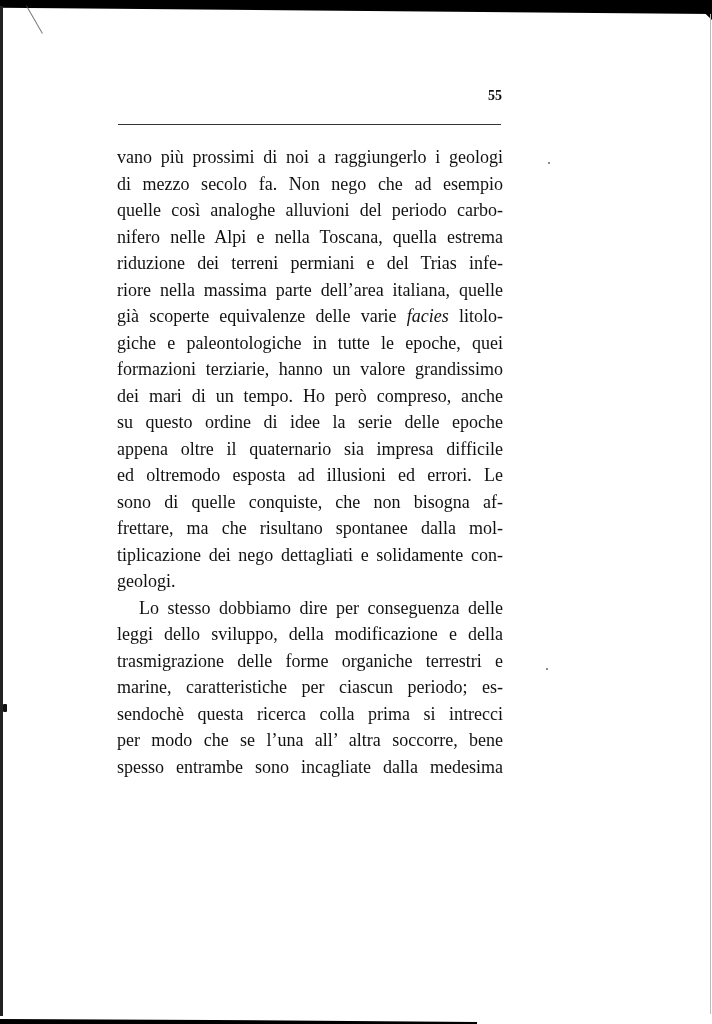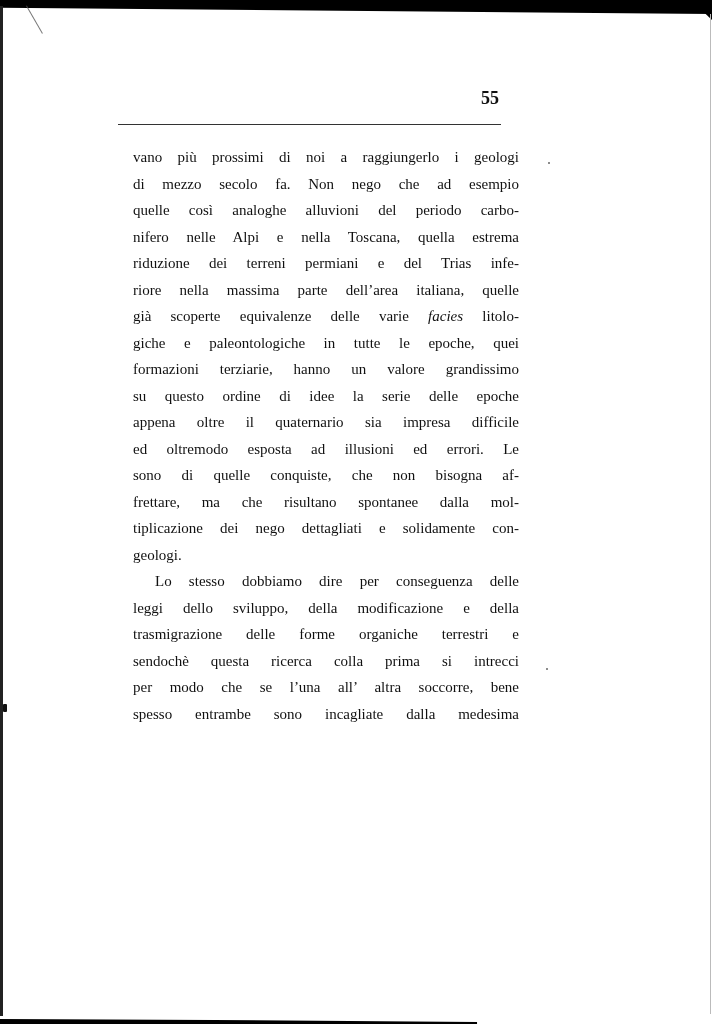--- a/index.html
+++ b/index.html
@@ -26,29 +26,29 @@
   }
   .bottom-band {
     position: absolute; left: 0; bottom: 0; width: 712px; height: 5px; background: #000;
     clip-path: polygon(0 0, 30% 20%, 67% 60%, 67% 100%, 0 100%);
   }
   .corner-scratch {
     position: absolute; left: 26px; top: 6px; width: 1px; height: 32px; background: #555;
     transform: rotate(-30deg); transform-origin: top left; opacity: .8;
   }
   .page-number {
-    position: absolute; left: 478px; top: 88px; width: 24px; text-align: center;
-    font-family: "Liberation Serif", serif; font-weight: bold; font-size: 18px;
+    position: absolute; left: 478px; top: 88px; width: 24px; text-align: right;
+    font-family: "Liberation Serif", serif; font-weight: bold; font-size: 14px;
   }
   .rule {
     position: absolute; left: 118px; top: 124px; width: 383px; height: 1px; background: #333;
   }
   .text-block {
-    position: absolute; left: 133px; top: 144px; width: 386px;
-    font-family: "Liberation Serif", serif; font-size: 15px; line-height: 26.5px;
+    position: absolute; left: 117px; top: 144px; width: 386px;
+    font-family: "Liberation Serif", serif; font-size: 18px; line-height: 26.5px;
   }
   .line {
     display: block; white-space: nowrap; text-align: justify; text-align-last: justify;
     height: 26.5px;
   }
   .line.last { text-align-last: left; }
   .line.indent { padding-left: 22px; }
   .italic { font-style: italic; }
   .speck { position: absolute; width: 2px; height: 2px; background: #666; border-radius: 1px; }
 </style>
@@ -68,30 +68,32 @@
 <div class="text-block">
   <span class="line">vano più prossimi di noi a raggiungerlo i geologi</span>
   <span class="line">di mezzo secolo fa. Non nego che ad esempio</span>
   <span class="line">quelle così analoghe alluvioni del periodo carbo-</span>
   <span class="line">nifero nelle Alpi e nella Toscana, quella estrema</span>
   <span class="line">riduzione dei terreni permiani e del Trias infe-</span>
   <span class="line">riore nella massima parte dell’area italiana, quelle</span>
   <span class="line"><span>già scoperte equivalenze delle varie </span><span class="italic">facies</span><span> litolo-</span></span>
   <span class="line">giche e paleontologiche in tutte le epoche, quei</span>
   <span class="line">formazioni terziarie, hanno un valore grandissimo</span>
+  <span class="line">dei mari di un tempo. Ho però compreso, anche</span>
   <span class="line">su questo ordine di idee la serie delle epoche</span>
   <span class="line">appena oltre il quaternario sia impresa difficile</span>
   <span class="line">ed oltremodo esposta ad illusioni ed errori. Le</span>
   <span class="line">sono di quelle conquiste, che non bisogna af-</span>
   <span class="line">frettare, ma che risultano spontanee dalla mol-</span>
   <span class="line">tiplicazione dei nego dettagliati e solidamente con-</span>
   <span class="line last">geologi.</span>
   <span class="line indent">Lo stesso dobbiamo dire per conseguenza delle</span>
   <span class="line">leggi dello sviluppo, della modificazione e della</span>
   <span class="line">trasmigrazione delle forme organiche terrestri e</span>
+  <span class="line">marine, caratteristiche per ciascun periodo; es-</span>
   <span class="line">sendochè questa ricerca colla prima si intrecci</span>
   <span class="line">per modo che se l’una all’ altra soccorre, bene</span>
   <span class="line">spesso entrambe sono incagliate dalla medesima</span>
 </div>
 
 <div class="speck" style="left:548px;top:162px;"></div>
 <div class="speck" style="left:546px;top:668px;"></div>
 <div class="speck" style="left:3px;top:704px;width:4px;height:8px;background:#111;"></div>
 
 </body></html>

